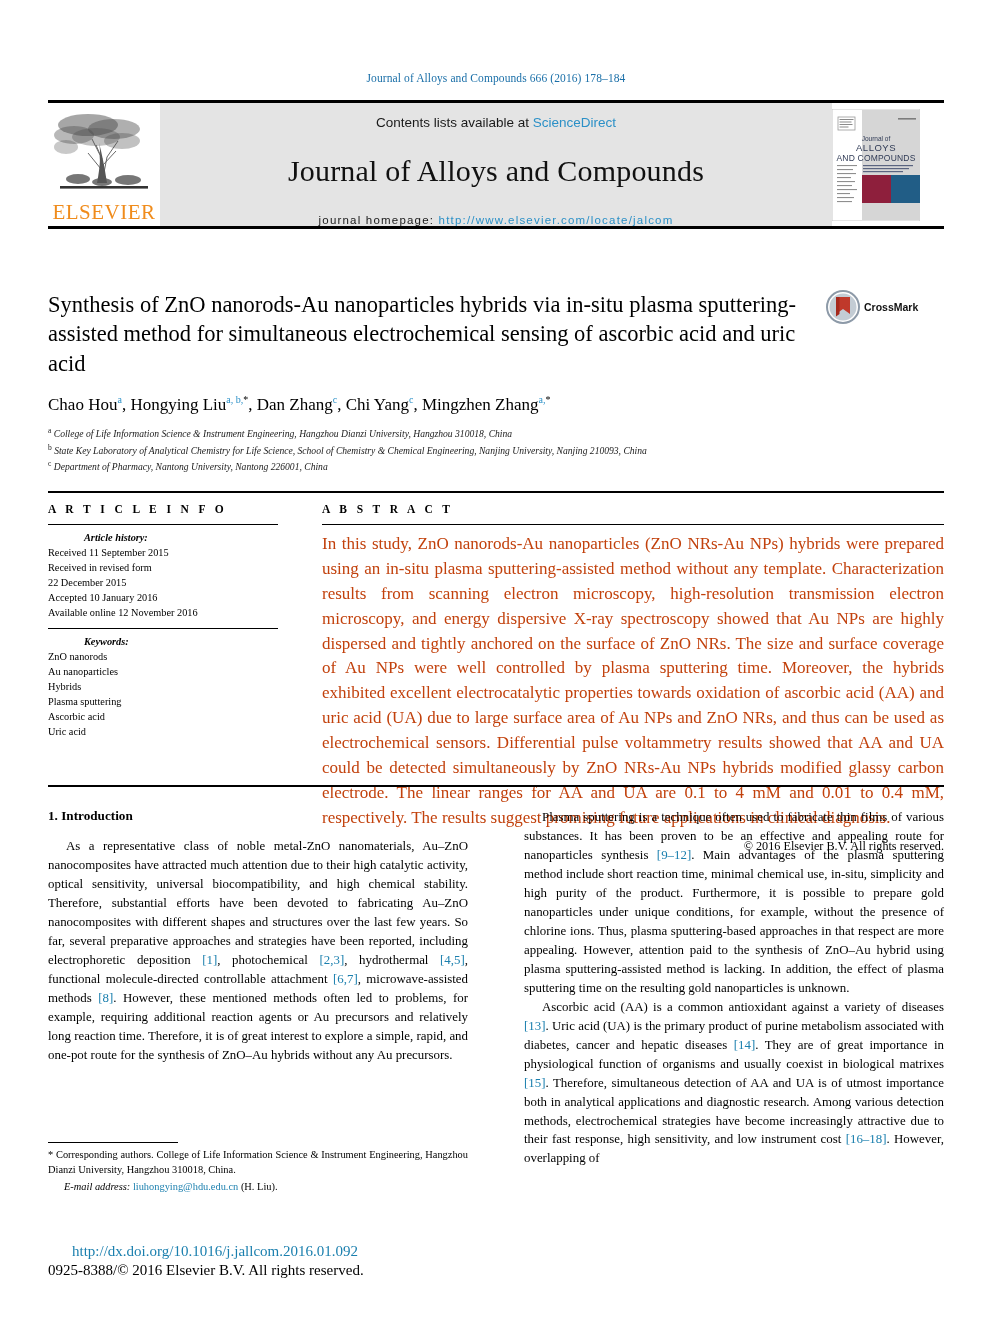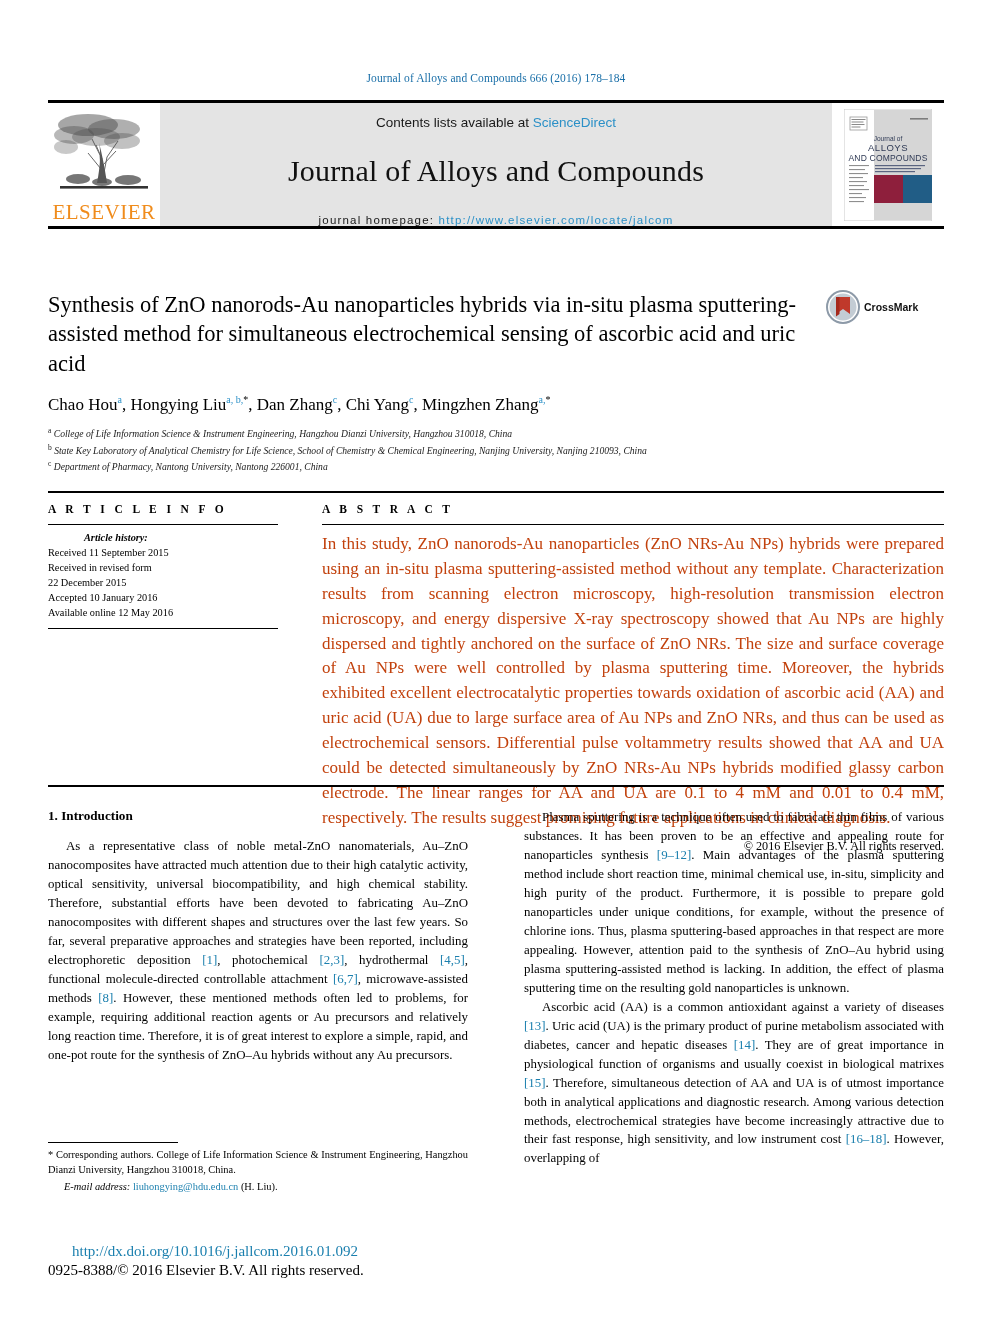--- a/index.html
+++ b/index.html
@@ -104,21 +104,21 @@
     color: #1a1a1a;
   }
   .homepage-line .url { color: #2b90c7; }
 
   .cover-thumb {
     width: 112px;
     flex: 0 0 112px;
     background: #fff;
     display: flex;
     align-items: center;
-    justify-content: center;
+    justify-content: flex-start;
   }
 
   
   .title-block {
     position: absolute;
     left: 48px;
     top: 290px;
     width: 896px;
   }
   .art-title {
@@ -402,23 +402,32 @@
   <div class="info-abstract">
     <div class="col-info">
       <div class="sec-head">A R T I C L E  I N F O</div>
       <div class="hr-thin"></div>
       <div class="info-body hist-block">
         <div class="lab">Article history:</div>
         <div>Received 11 September 2015</div>
         <div>Received in revised form</div>
         <div>22 December 2015</div>
         <div>Accepted 10 January 2016</div>
-        <div>Available online 12 May 2016</div>
+        <div>Available online 12 November 2016</div>
       </div>
       <div class="hr-thin"></div>
+      <div class="info-body kw-block">
+        <div class="lab">Keywords:</div>
+        <div>ZnO nanorods</div>
+        <div>Au nanoparticles</div>
+        <div>Hybrids</div>
+        <div>Plasma sputtering</div>
+        <div>Ascorbic acid</div>
+        <div>Uric acid</div>
+      </div>
     </div>
 
     <div class="col-gap"></div>
 
     <div class="col-abs">
       <div class="sec-head">A B S T R A C T</div>
       <div class="hr-thin"></div>
       <div class="abs-body">In this study, ZnO nanorods-Au nanoparticles (ZnO NRs-Au NPs) hybrids were prepared using an in-situ plasma sputtering-assisted method without any template. Characterization results from scanning electron microscopy, high-resolution transmission electron microscopy, and energy dispersive X-ray spectroscopy showed that Au NPs are highly dispersed and tightly anchored on the surface of ZnO NRs. The size and surface coverage of Au NPs were well controlled by plasma sputtering time. Moreover, the hybrids exhibited excellent electrocatalytic properties towards oxidation of ascorbic acid (AA) and uric acid (UA) due to large surface area of Au NPs and ZnO NRs, and thus can be used as electrochemical sensors. Differential pulse voltammetry results showed that AA and UA could be detected simultaneously by ZnO NRs-Au NPs hybrids modified glassy carbon electrode. The linear ranges for AA and UA are 0.1 to 4 mM and 0.01 to 0.4 mM, respectively. The results suggest promising future applications in clinical diagnosis.</div>
       <div class="copyright">© 2016 Elsevier B.V. All rights reserved.</div>
     </div>

